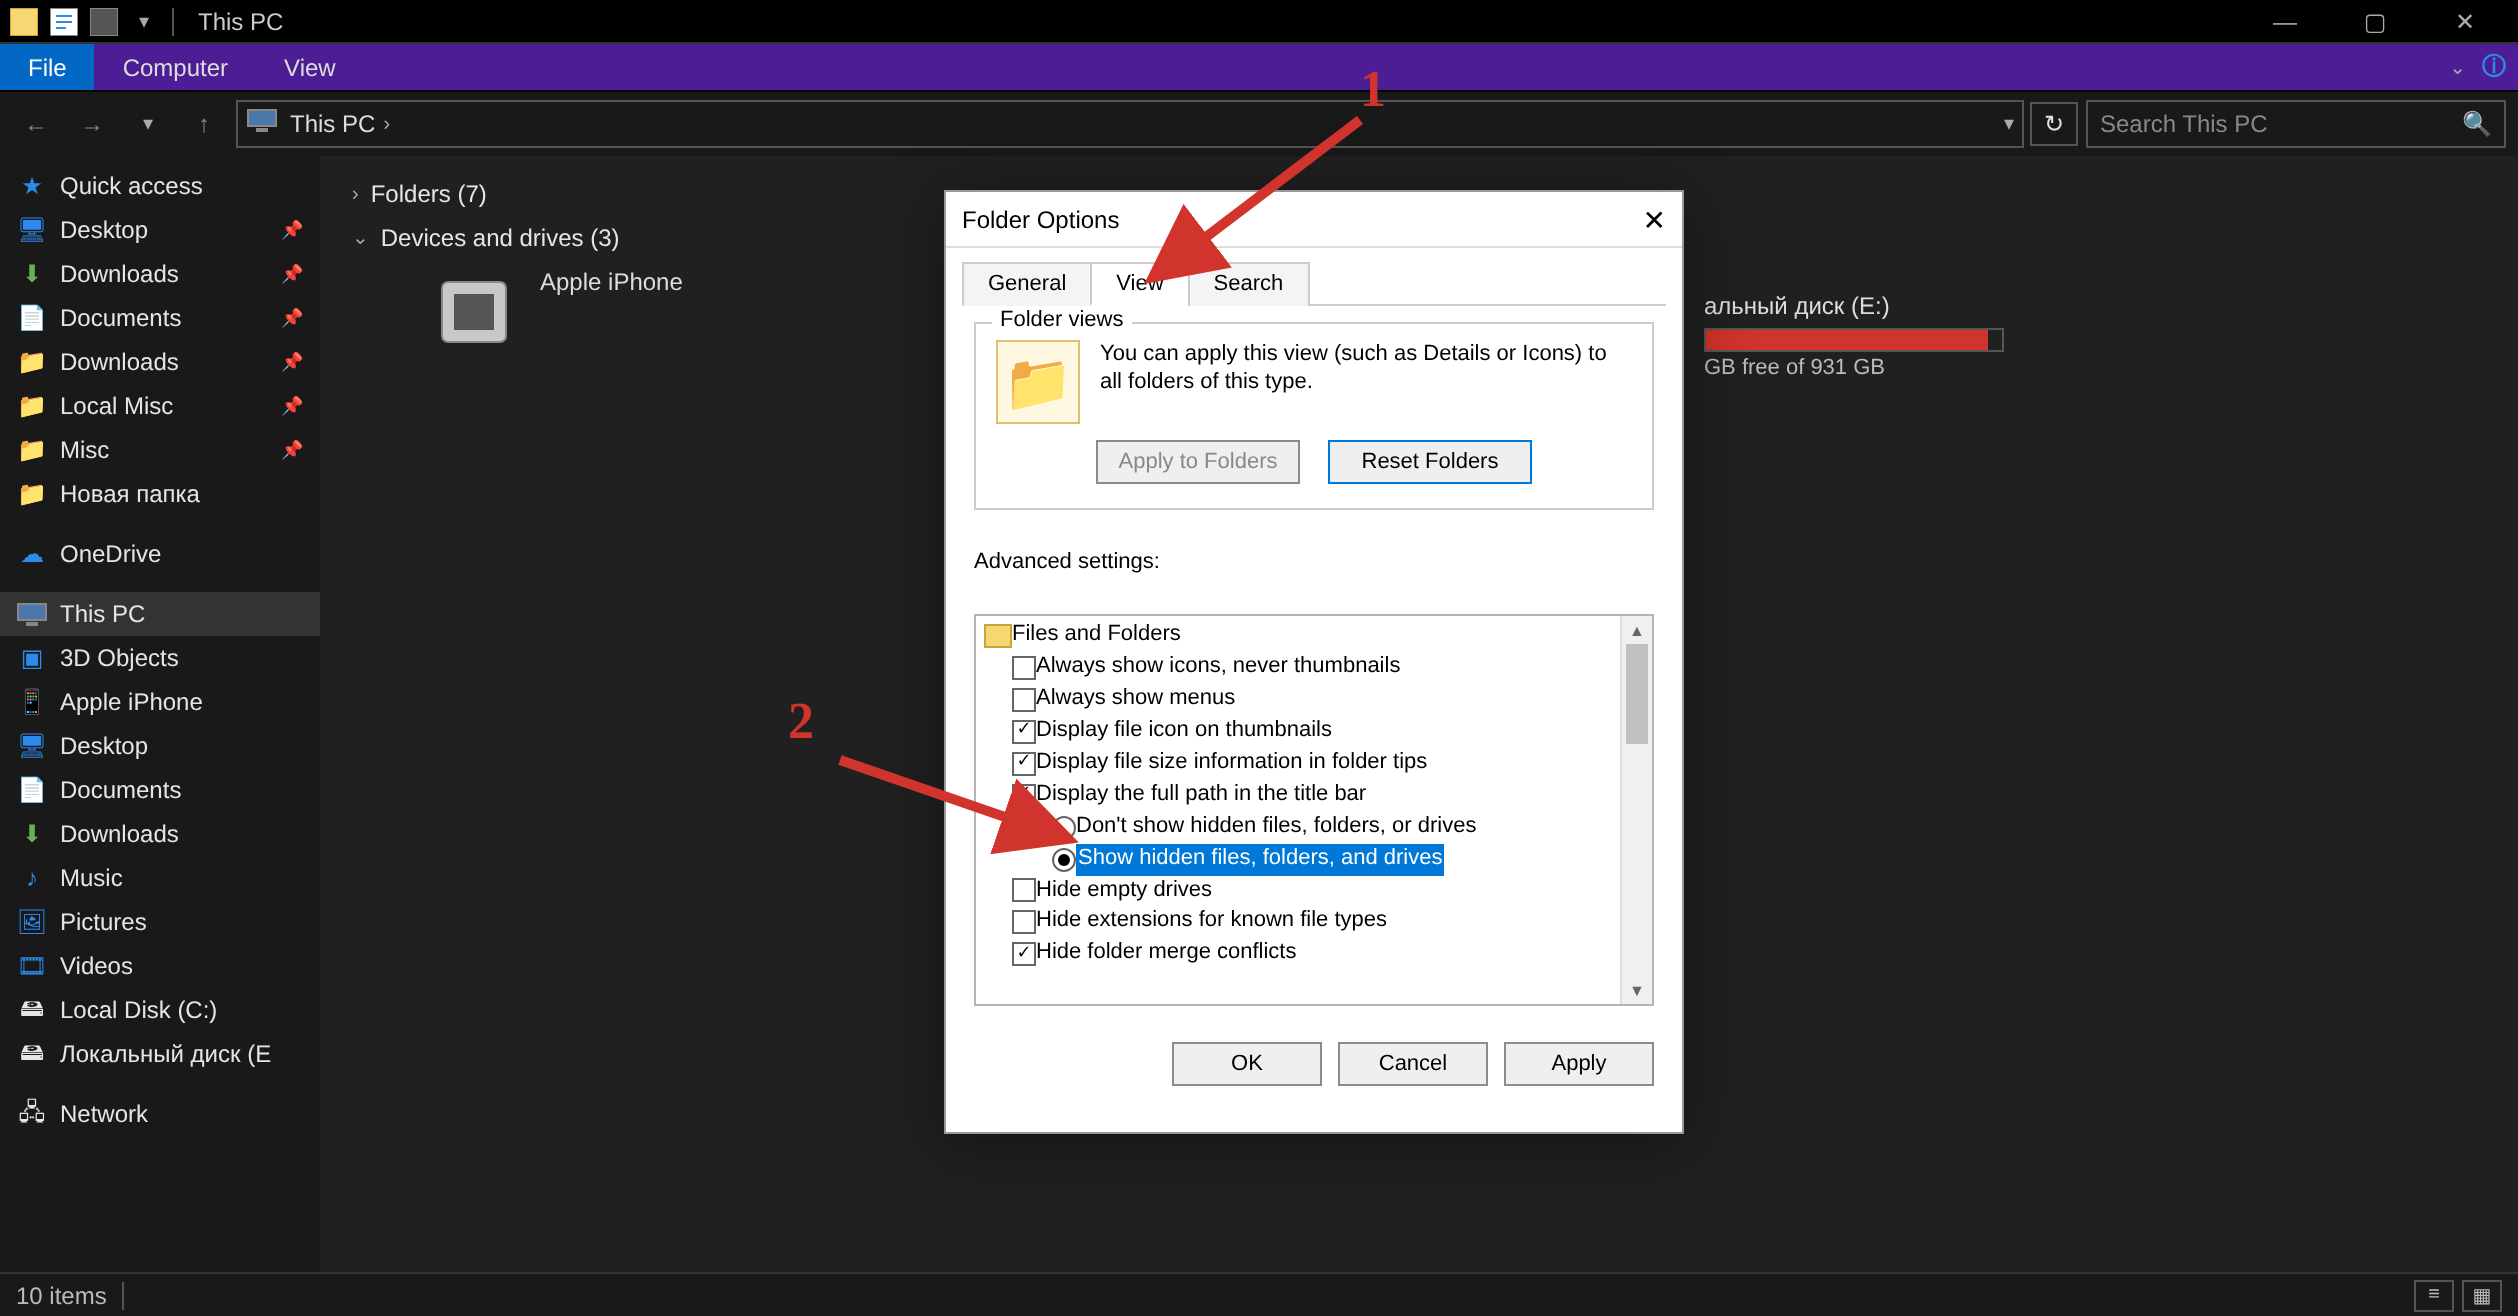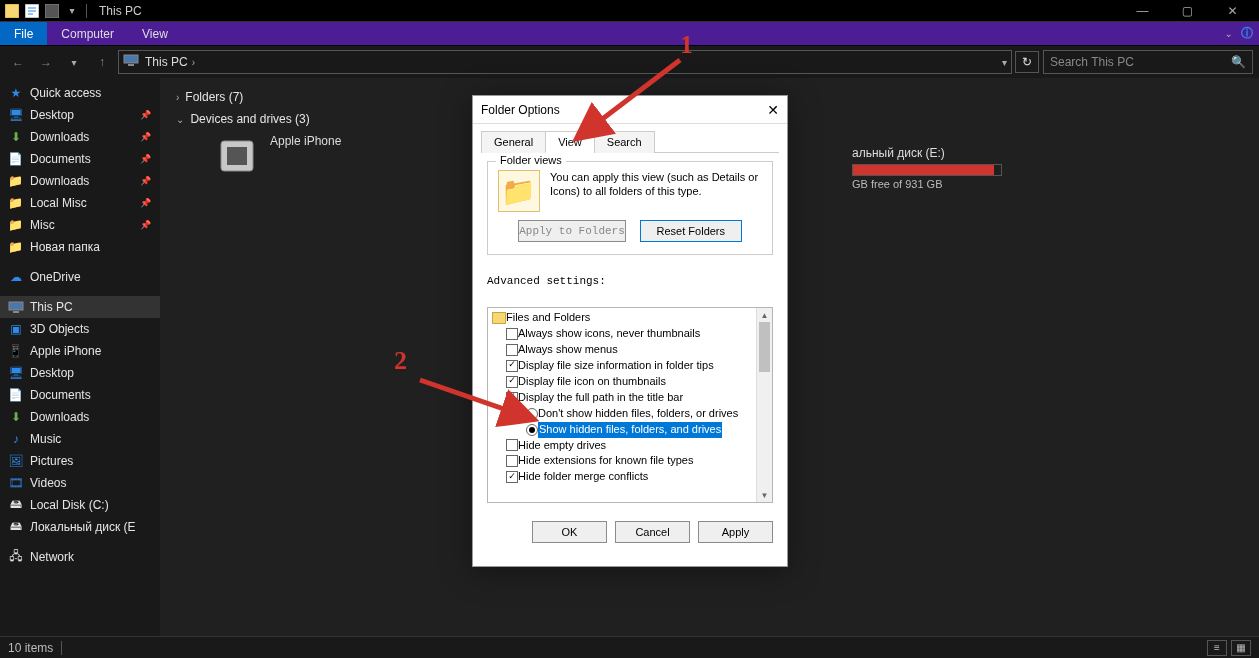--- a/index.html
+++ b/index.html
@@ -49,39 +49,39 @@
   .drive-bar-fill { height:100%; }
   .drive-bar-red { background:#d0342c; }
   .drive-sub { font-size:11px; color:#bbb; }
   
   
   .statusbar { position:absolute; bottom:0; left:0; right:0; height:22px; background:#191919; display:flex; align-items:center; padding:0 8px; color:#bbb; font-size:12px; border-top:1px solid #333; }
   .statusbar .views { margin-left:auto; display:flex; gap:4px; }
   .statusbar .vbtn{ width:20px; height:16px; border:1px solid #555; display:flex; align-items:center; justify-content:center; font-size:10px;}
   
   
-  .dialog { position:absolute; left:472px; top:95px; width:316px; height:472px; background:#fff; color:#000; border:1px solid #999; box-shadow:0 4px 30px rgba(0,0,0,.4); font-size:11px; }
+  .dialog { position:absolute; left:472px; top:95px; width:370px; height:472px; background:#fff; color:#000; border:1px solid #999; box-shadow:0 4px 30px rgba(0,0,0,.4); font-size:11px; }
   .dlg-title { height:28px; display:flex; align-items:center; padding:0 8px; color:#000; font-size:12px; background:#fff; border-bottom:1px solid #ddd;}
   .dlg-title .close-x { margin-left:auto; font-size:14px; color:#000; }
   .dlg-tabs { display:flex; border-bottom:1px solid #ccc; margin:6px 8px 0; }
   .dlg-tab { padding:4px 12px; border:1px solid #ccc; border-bottom:none; margin-right:-1px; background:#f4f4f4; position:relative; top:1px; }
   .dlg-tab.active { background:#fff; border-bottom:1px solid #fff; }
   .dlg-body { padding: 8px 14px; }
   
   .fieldset { border:1px solid #ccc; padding: 8px 10px 12px; margin-bottom:10px; position:relative; }
   .fieldset .legend { position:absolute; top:-8px; left:8px; background:#fff; padding:0 4px; font-size:11px; color:#000; }
   .fv-row { display:flex; gap:10px; align-items:flex-start; }
   .fv-icon { width:42px; height:42px; display:flex; align-items:center; justify-content:center; font-size:28px; color:#f0c860; border:1px solid #e0c070; background:#fff8e0; }
   .fv-text { flex:1; font-size:11px; line-height:1.3; }
   .fv-btns { display:flex; gap:14px; margin-top:8px; justify-content:center; }
   .win-btn2 { min-width:102px; height:22px; border:1px solid #8b8b8b; background:#efefef; font-size:11px; display:flex; align-items:center; justify-content:center; }
   .win-btn2.primary { border:1px solid #0078d7; }
-  .win-btn2.disabled { color:#888;font-family:Liberation Mono, monospace; }
-  
-  .adv-label { font-size:11px; margin:20px 0;font-family:Liberation Mono, monospace; }
+  .win-btn2.disabled { color:#888; }
+  
+  .adv-label { font-size:11px; margin:20px 0; }
   .adv-list { border:1px solid #b5b5b5; height:196px; overflow:hidden; background:#fff; position:relative; }
   .adv-scroll { position:absolute; right:0; top:0; bottom:0; width:16px; background:#f0f0f0; border-left:1px solid #ddd; }
   .adv-scroll .thumb { position:absolute; left:2px; right:2px; top:14px; height:50px; background:#c0c0c0; }
   .adv-scroll .arr { position:absolute; left:0; right:0; height:14px; display:flex; align-items:center; justify-content:center; font-size:8px; color:#666; }
   .adv-tree { padding:2px 4px 2px 4px; font-size:11px; line-height:1.45; margin-right:16px; }
   .tl { display:flex; align-items:center; gap:0; white-space:nowrap; }
   .indent1 { padding-left:14px; }
   .indent2 { padding-left:34px; }
   .cb { width:12px; height:12px; border:1px solid #666; display:inline-flex; align-items:center; justify-content:center; font-size:9px; background:#fff; }
   .cb.checked::after{ content:"✓"; color:#000; position:relative; top:-1px;}
@@ -341,25 +341,25 @@
         <div class="tl indent1">
             <span class="cb"></span>
             <span>Always show icons, never thumbnails</span>
           </div>
         <div class="tl indent1">
             <span class="cb"></span>
             <span>Always show menus</span>
           </div>
         <div class="tl indent1">
             <span class="cb checked"></span>
+            <span>Display file icon on thumbnails</span>
+          </div>
+        <div class="tl indent1">
+            <span class="cb checked"></span>
             <span>Display file size information in folder tips</span>
-          </div>
-        <div class="tl indent1">
-            <span class="cb checked"></span>
-            <span>Display file icon on thumbnails</span>
           </div>
         <div class="tl indent1">
             <span class="cb checked"></span>
             <span>Display the full path in the title bar</span>
           </div>
         <div class="tl indent2">
             <span class="rd"></span>
             <span>Don't show hidden files, folders, or drives</span>
           </div>
         <div class="tl indent2">

